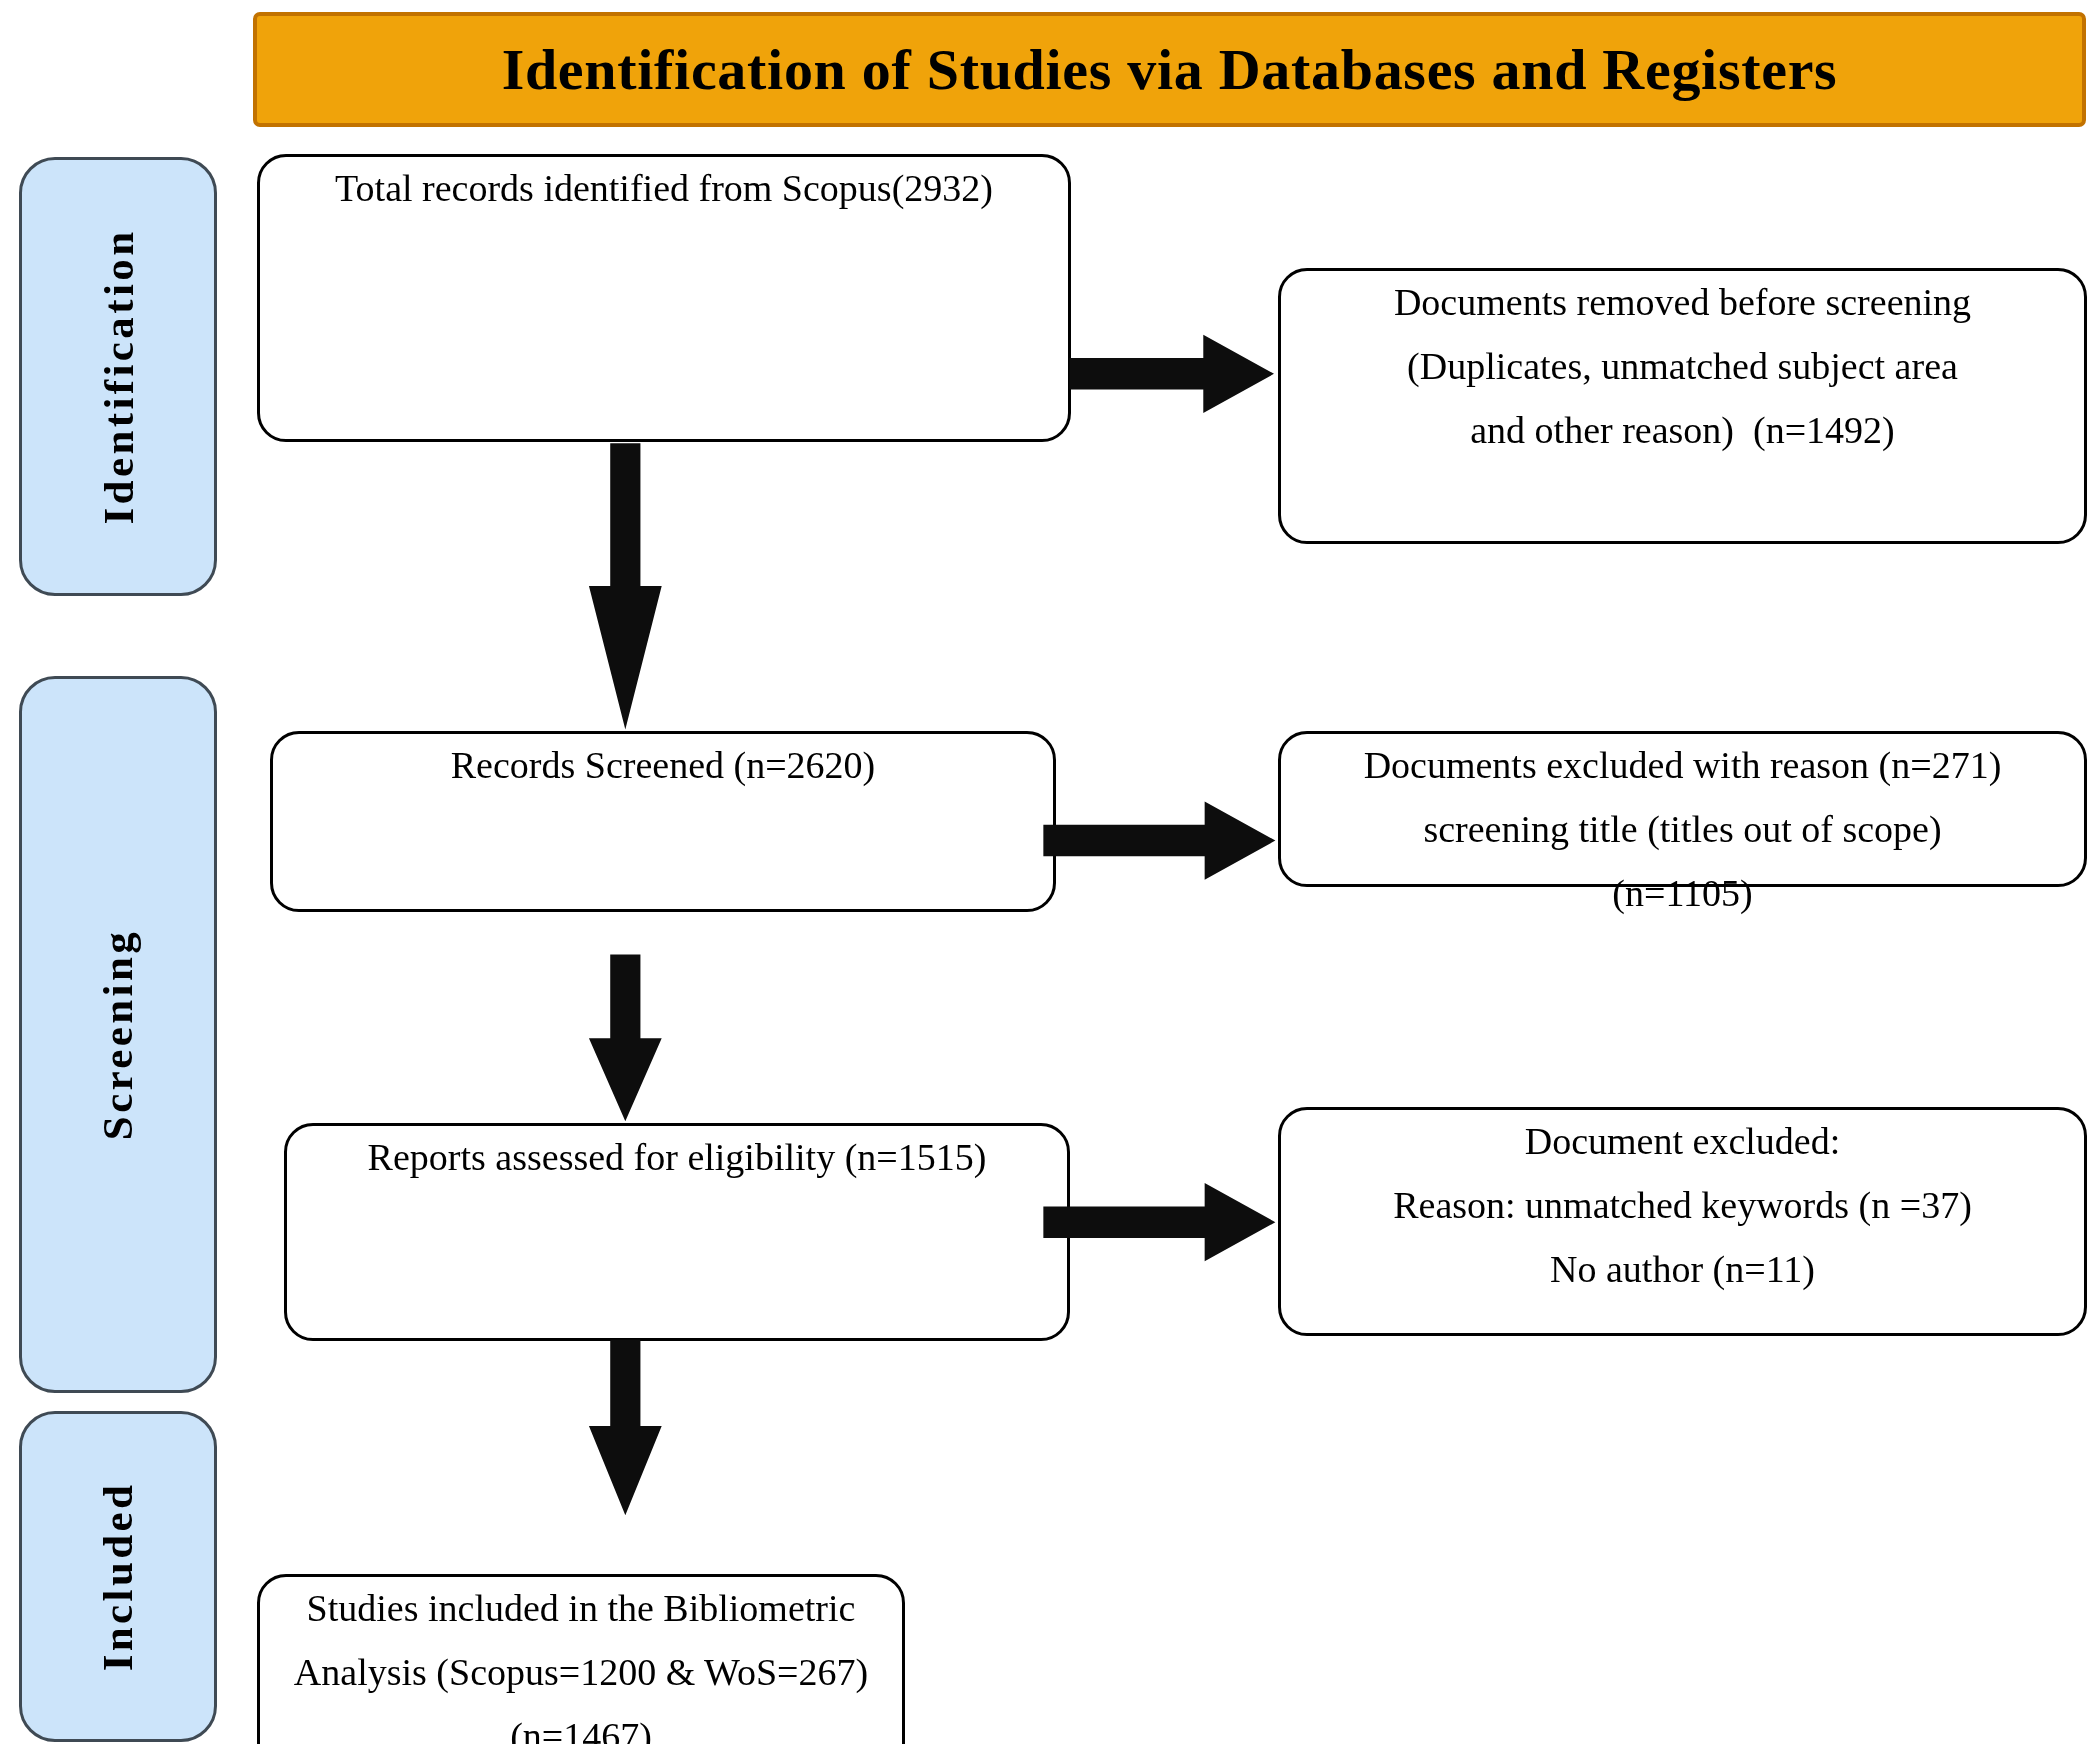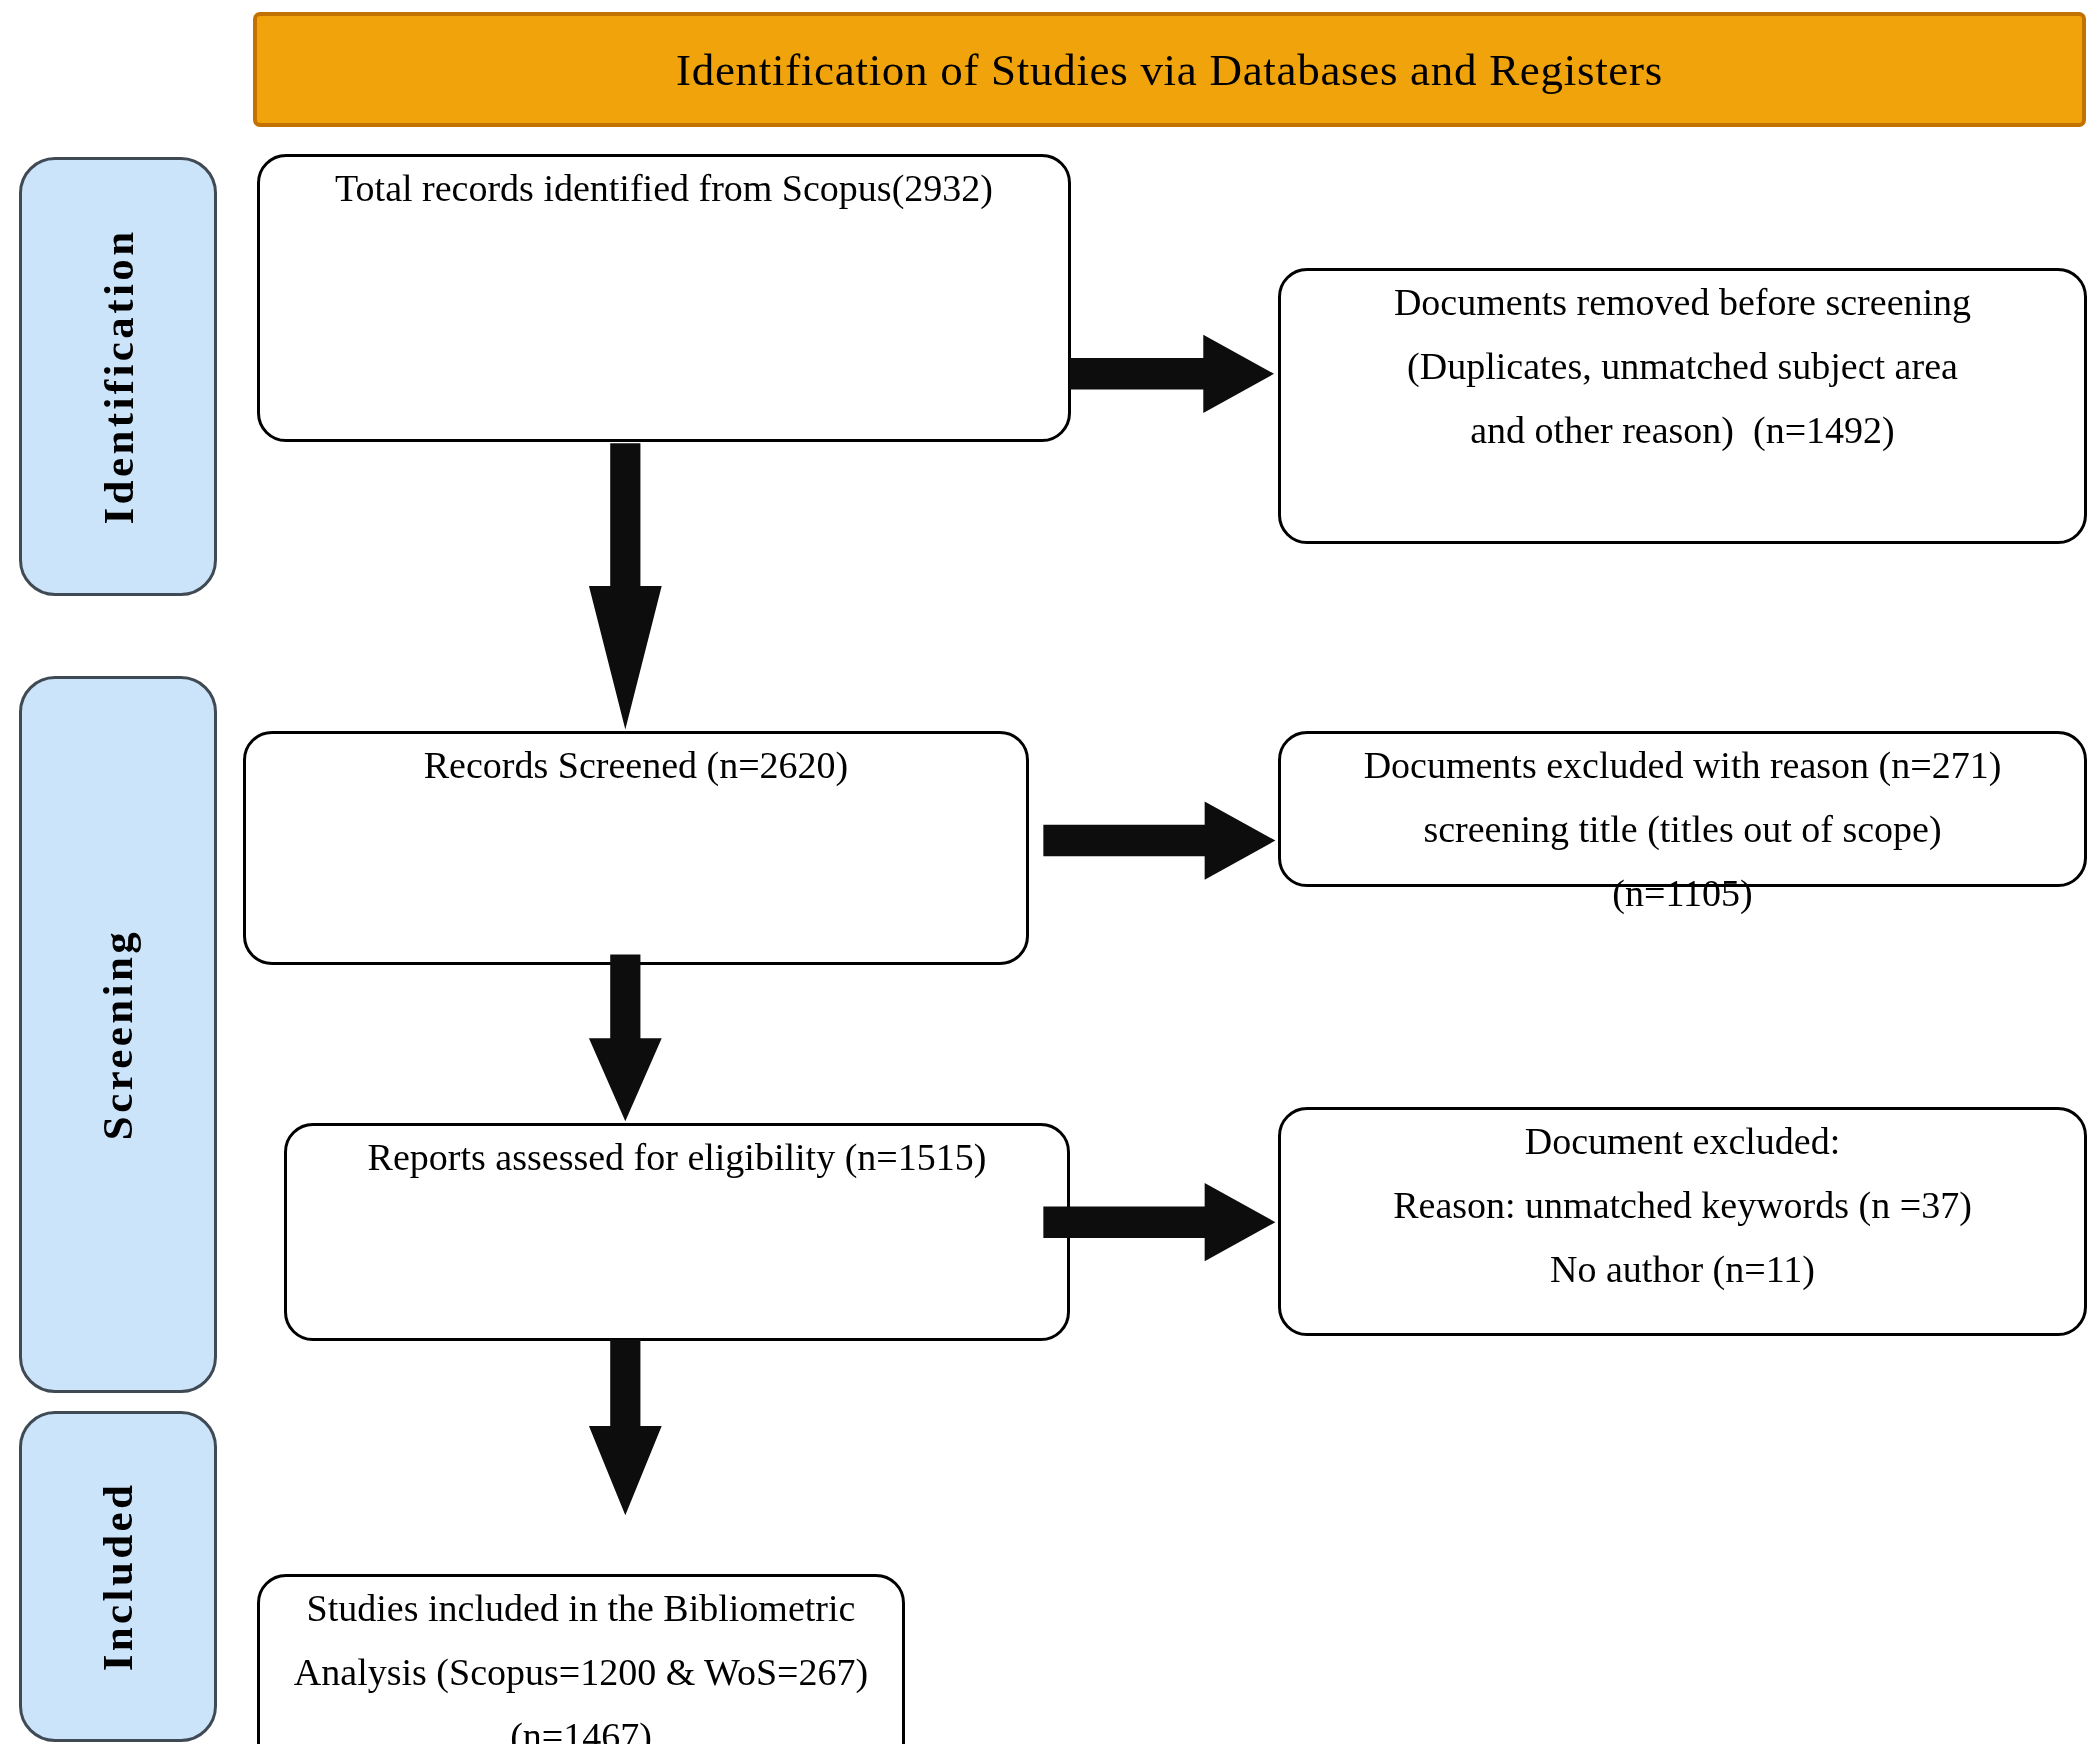--- a/index.html
+++ b/index.html
@@ -27,22 +27,22 @@
   .header-banner {
     position: absolute;
     left: 253px; top: 12.4px;
     width: 1833px; height: 115px;
     background: var(--header-fill);
     border: 4.1px solid var(--header-border);
     border-radius: 6.9px;
     display: flex; align-items: center; justify-content: center;
   }
   .header-banner .title {
-    font-size: 45px;
-    font-weight: normal;
+    font-size: 58px;
+    font-weight: bold;
     letter-spacing: 0.7px;
     text-align: left;
   }
   .stage {
     position: absolute;
     left: 19px; width: 198px;
     background: var(--stage-fill);
     border: 3.4px solid var(--stage-border);
     border-radius: 36px;
     display: flex; align-items: center; justify-content: center;
@@ -67,21 +67,21 @@
     text-align: center;
     padding: 0 19px;
   }
   .box-line {
     font-size: 38px;
     line-height: 1.68;
     white-space: pre-wrap;
   }
   #box-identified   { left: 257px;  top: 154px;  width: 814px; height: 288px; }
   #box-removed      { left: 1278px; top: 268px;  width: 809px; height: 276px; }
-  #box-screened     { left: 243px;  top: 731px; width: 786px; height: 234px; }
+  #box-screened     { left: 270px;  top: 731px; width: 786px; height: 181px; }
   #box-excl-titles  { left: 1278px; top: 731px; width: 809px; height: 156px; }
   #box-eligibility  { left: 257px;  top: 1123px; width: 786px; height: 218px; margin-left: 27px; }
   #box-excl-keyw    { left: 1278px; top: 1107px; width: 809px; height: 229px; }
   #box-included     { left: 257px;  top: 1574px; width: 648px; height: 213px; }
   .arrow-layer {
     position: absolute;
     left: 0; top: 0;
     width: 2097px; height: 1745px;
     pointer-events: none;
   }

